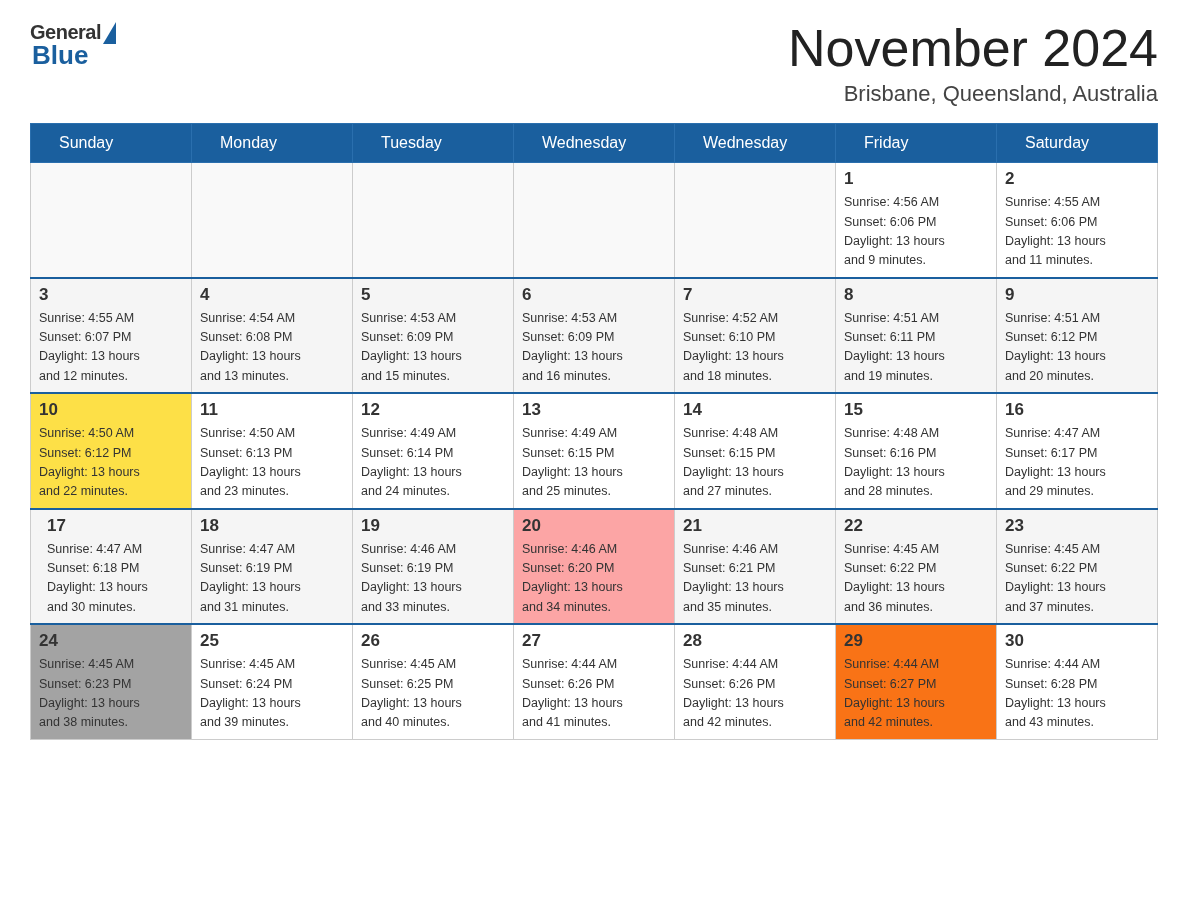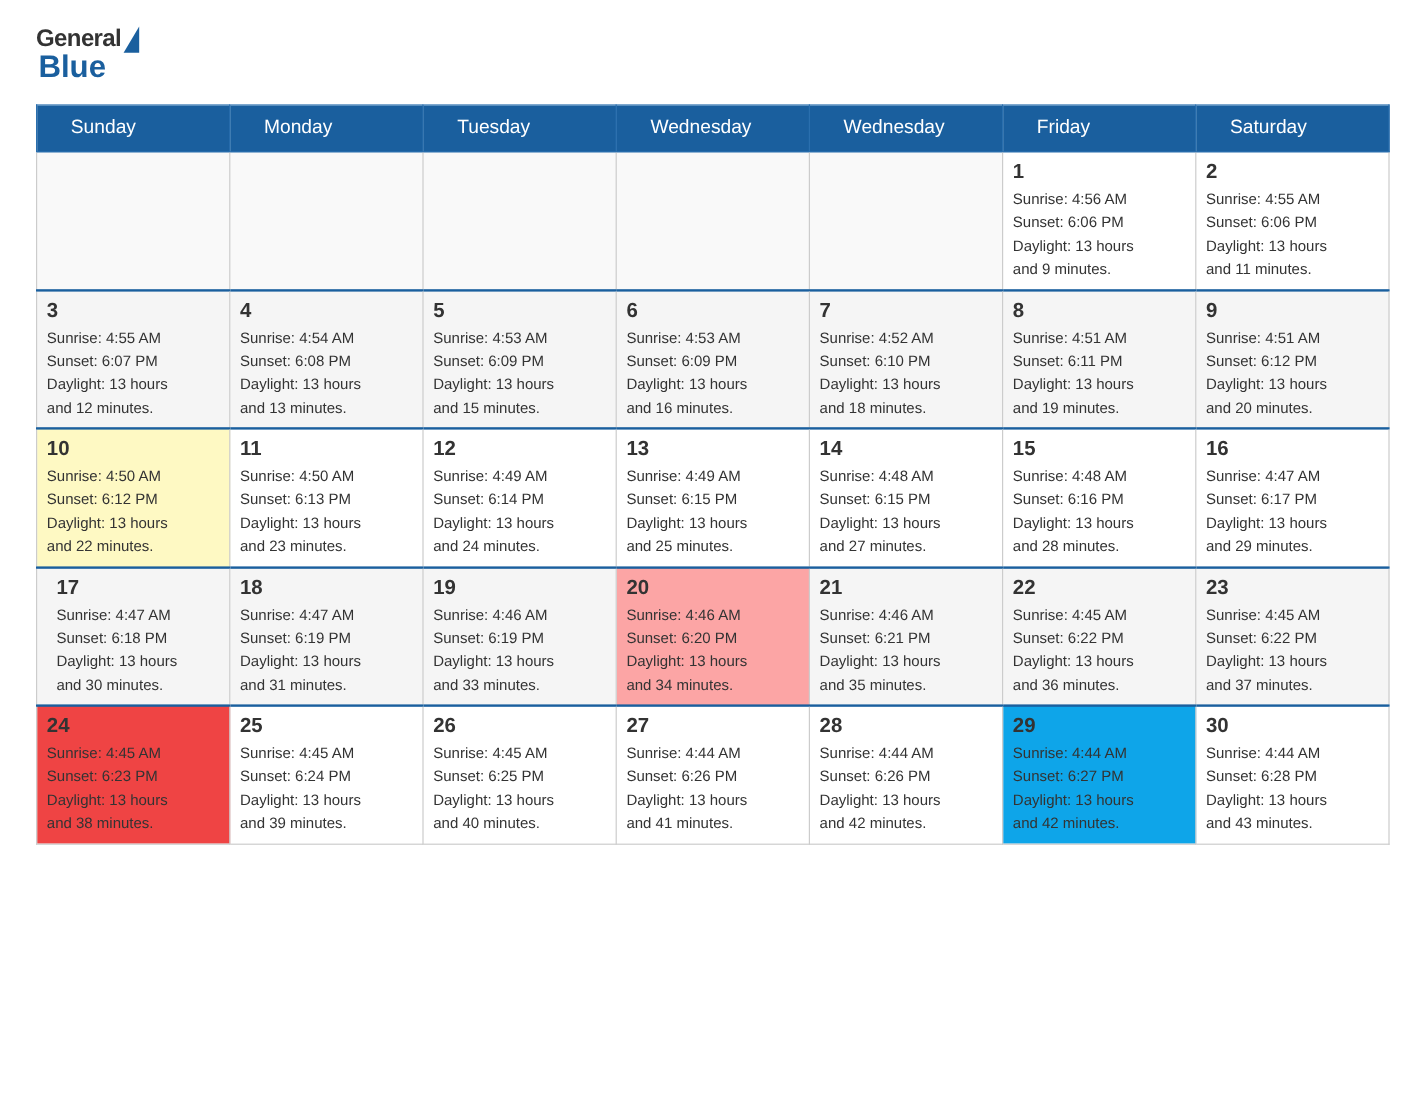--- a/index.html
+++ b/index.html
@@ -115,20 +115,24 @@
 <div class="header-area">
   <div class="logo">
     <div class="logo-top">
       <span class="logo-general">General</span>
       <div class="logo-triangle"></div>
     </div>
     <div style="display:flex; align-items:center; margin-top:-4px; margin-left:0;">
       <span class="logo-blue" style="font-size:26px; font-weight:bold; color:#1a5f9e;">Blue</span>
     </div>
   </div>
+  <div class="title-area">
+    <div class="month-title">November 2024</div>
+    <div class="location-title">Brisbane, Queensland, Australia</div>
+  </div>
 </div>
 
 <table class="calendar-table">
   <thead>
     <tr>
     <th>Sunday</th>
         <th>Monday</th>
         <th>Tuesday</th>
         <th>Wednesday</th>
         <th>Wednesday</th>
@@ -203,21 +207,21 @@
         </td>
         <td style="background: rgb(245, 245, 245);">
           <div class="day-number">9</div>
           <div class="day-info" style="white-space: pre-line;">Sunrise: 4:51 AM
 Sunset: 6:12 PM
 Daylight: 13 hours
 and 20 minutes.</div>
         </td>
       </tr>
       <tr class="row-divider">
-        <td style="background: #fef9c3;">
+        <td style="background: #fde047;">
           <div class="day-number">10</div>
           <div class="day-info" style="white-space: pre-line;">Sunrise: 4:50 AM
 Sunset: 6:12 PM
 Daylight: 13 hours
 and 22 minutes.</div>
         </td>
         <td style="background: rgb(255, 255, 255);">
           <div class="day-number">11</div>
           <div class="day-info" style="white-space: pre-line;">Sunrise: 4:50 AM
 Sunset: 6:13 PM
@@ -305,21 +309,21 @@
         </td>
         <td style="background: rgb(245, 245, 245);">
           <div class="day-number">23</div>
           <div class="day-info" style="white-space: pre-line;">Sunrise: 4:45 AM
 Sunset: 6:22 PM
 Daylight: 13 hours
 and 37 minutes.</div>
         </td>
       </tr>
       <tr class="row-divider">
-        <td style="background: #ef4444;">
+        <td style="background: #a3a3a3;">
           <div class="day-number">24</div>
           <div class="day-info" style="white-space: pre-line;">Sunrise: 4:45 AM
 Sunset: 6:23 PM
 Daylight: 13 hours
 and 38 minutes.</div>
         </td>
         <td style="background: rgb(255, 255, 255);">
           <div class="day-number">25</div>
           <div class="day-info" style="white-space: pre-line;">Sunrise: 4:45 AM
 Sunset: 6:24 PM
@@ -340,21 +344,21 @@
 Daylight: 13 hours
 and 41 minutes.</div>
         </td>
         <td style="background: rgb(255, 255, 255);">
           <div class="day-number">28</div>
           <div class="day-info" style="white-space: pre-line;">Sunrise: 4:44 AM
 Sunset: 6:26 PM
 Daylight: 13 hours
 and 42 minutes.</div>
         </td>
-        <td style="background: #0ea5e9;">
+        <td style="background: #f97316;">
           <div class="day-number">29</div>
           <div class="day-info" style="white-space: pre-line;">Sunrise: 4:44 AM
 Sunset: 6:27 PM
 Daylight: 13 hours
 and 42 minutes.</div>
         </td>
         <td style="background: rgb(255, 255, 255);">
           <div class="day-number">30</div>
           <div class="day-info" style="white-space: pre-line;">Sunrise: 4:44 AM
 Sunset: 6:28 PM

